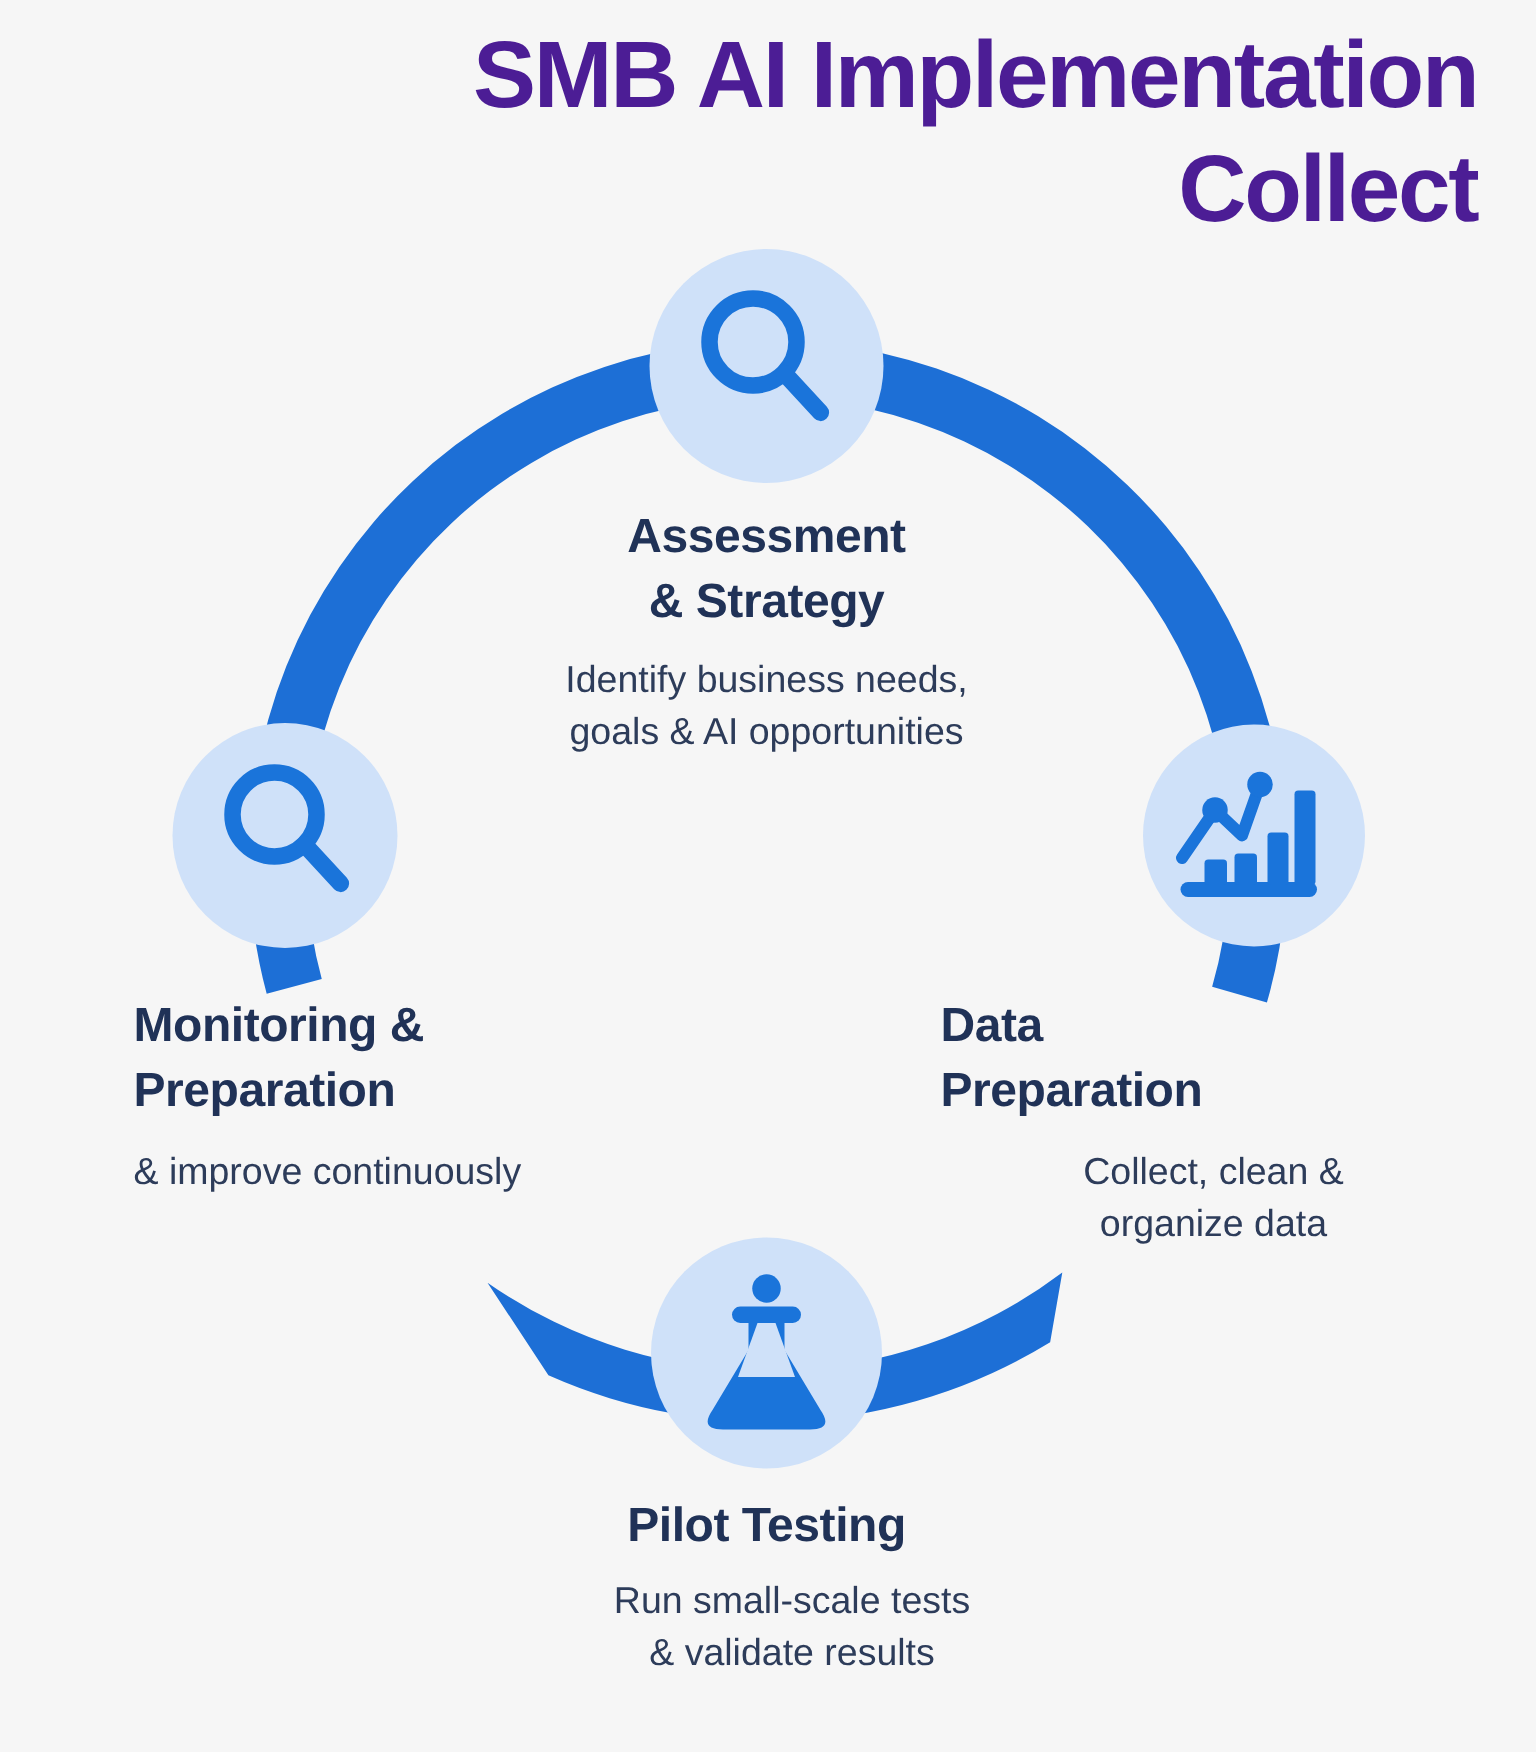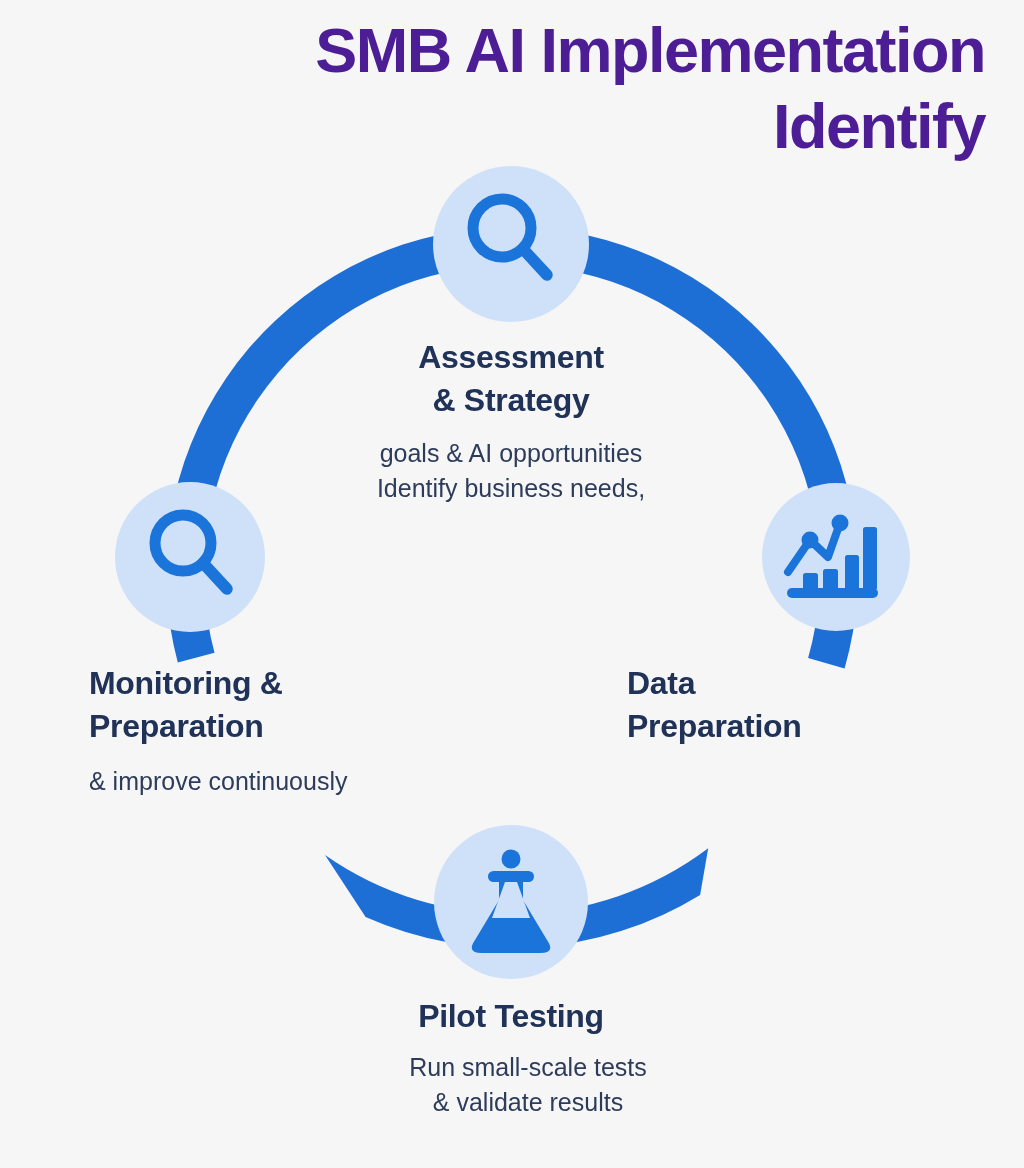--- a/index.html
+++ b/index.html
@@ -88,35 +88,39 @@
       <circle cx="190" cy="557" r="75" fill="#cfe1f9"></circle>
       <g transform="translate(190,557)">
         <circle cx="-7" cy="-14" r="28" fill="none" stroke="#1a74da" stroke-width="11"></circle>
         <path d="M13,6 L37,32" stroke="#1a74da" stroke-width="11.5" stroke-linecap="round" fill="none"></path>
       </g>
     </g>
   </svg>
 
   <div class="page-title">
     <span class="tl">SMB AI Implementation</span>
-    <span class="tl">Identify</span>
+    <span class="tl">Collect</span>
   </div>
 
   <div class="stage-heading heading-assessment">
     <span class="tl">Assessment</span>
     <span class="tl">&amp; Strategy</span>
   </div>
   <div class="stage-desc desc-assessment">
+    <span class="tl">Identify business needs,</span>
     <span class="tl">goals &amp; AI opportunities</span>
-    <span class="tl">Identify business needs,</span>
   </div>
 
   <div class="stage-heading heading-data">
     <span class="tl">Data</span>
     <span class="tl">Preparation</span>
+  </div>
+  <div class="stage-desc desc-data">
+    <span class="tl">Collect, clean &amp;</span>
+    <span class="tl">organize data</span>
   </div>
 
   <div class="stage-heading heading-pilot">
     <span class="tl">Pilot Testing</span>
   </div>
   <div class="stage-desc desc-pilot">
     <span class="tl">Run small-scale tests</span>
     <span class="tl">&amp; validate results</span>
   </div>
 

